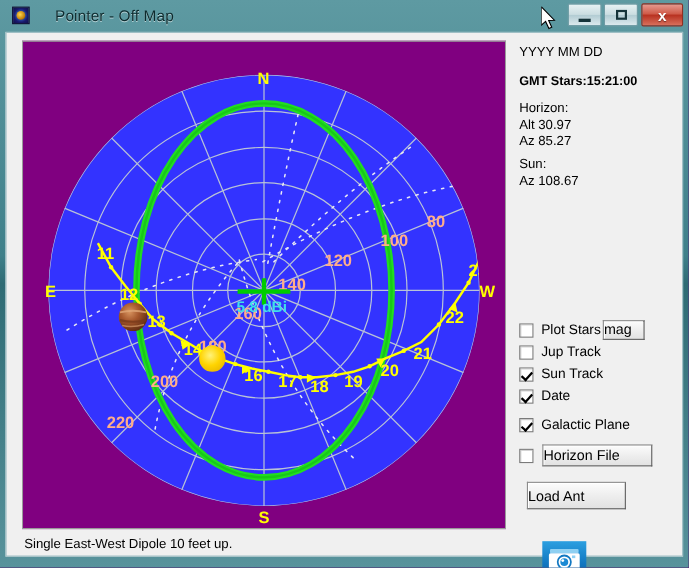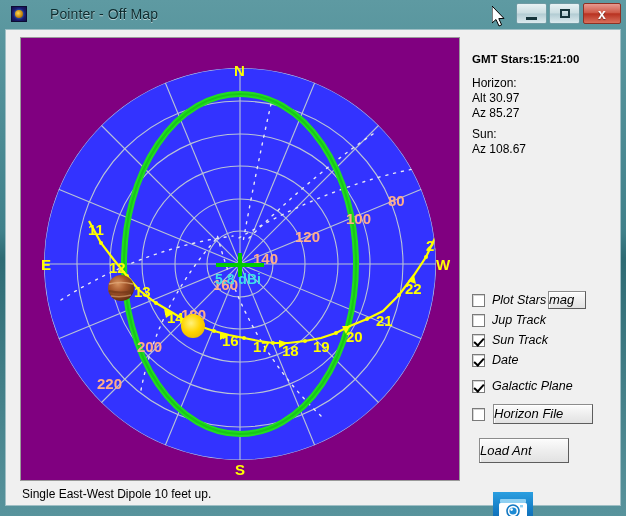--- a/index.html
+++ b/index.html
@@ -79,21 +79,21 @@
   }
   
   #info{
     position:absolute;left:466px;top:10px;width:140px;
   }
   .info-line{font-size:12px;color:#000;line-height:15px;white-space:nowrap;}
   .info-line.bold{font-weight:bold;font-size:11.5px;}
   .sp{height:9px;}
   .sp-sm{height:6px;}
   
-  #controls{position:absolute;left:466px;top:262px;width:145px;font-style:italic;}
+  #controls{position:absolute;left:466px;top:262px;width:145px;}
   .ck-row{position:relative;height:20px;margin-bottom:0px;}
   .ck-box{
     position:absolute;left:0;top:2px;width:13px;height:13px;
     background:#fff;border:1px solid #7a7a7a;box-sizing:border-box;
     box-shadow:inset 1px 1px 0 #d4d4d4;
     cursor:pointer;
   }
   .ck-box.checked:after{
     content:"";position:absolute;left:3px;top:1px;width:4px;height:8px;
     border:solid #000;border-width:0 2px 2px 0;transform:rotate(42deg);
@@ -283,20 +283,21 @@
           <text x="214" y="437">S</text>
           <text x="20" y="232">E</text>
           <text x="415" y="232">W</text>
         </g>
       </svg>
     </div>
 
     <div id="status-text">Single East-West Dipole 10 feet up.</div>
 
     <div id="info">
+      <div class="info-line">YYYY MM DD</div>
       <div class="sp-sm"></div>
       <div class="sp-sm"></div>
       <div class="info-line bold">GMT Stars:15:21:00</div>
       <div class="sp"></div>
       <div class="info-line">Horizon:</div>
       <div class="info-line">Alt 30.97</div>
       <div class="info-line">Az 85.27</div>
       <div class="sp-sm"></div>
       <div class="info-line">Sun:</div>
       <div class="info-line">Az 108.67</div>

